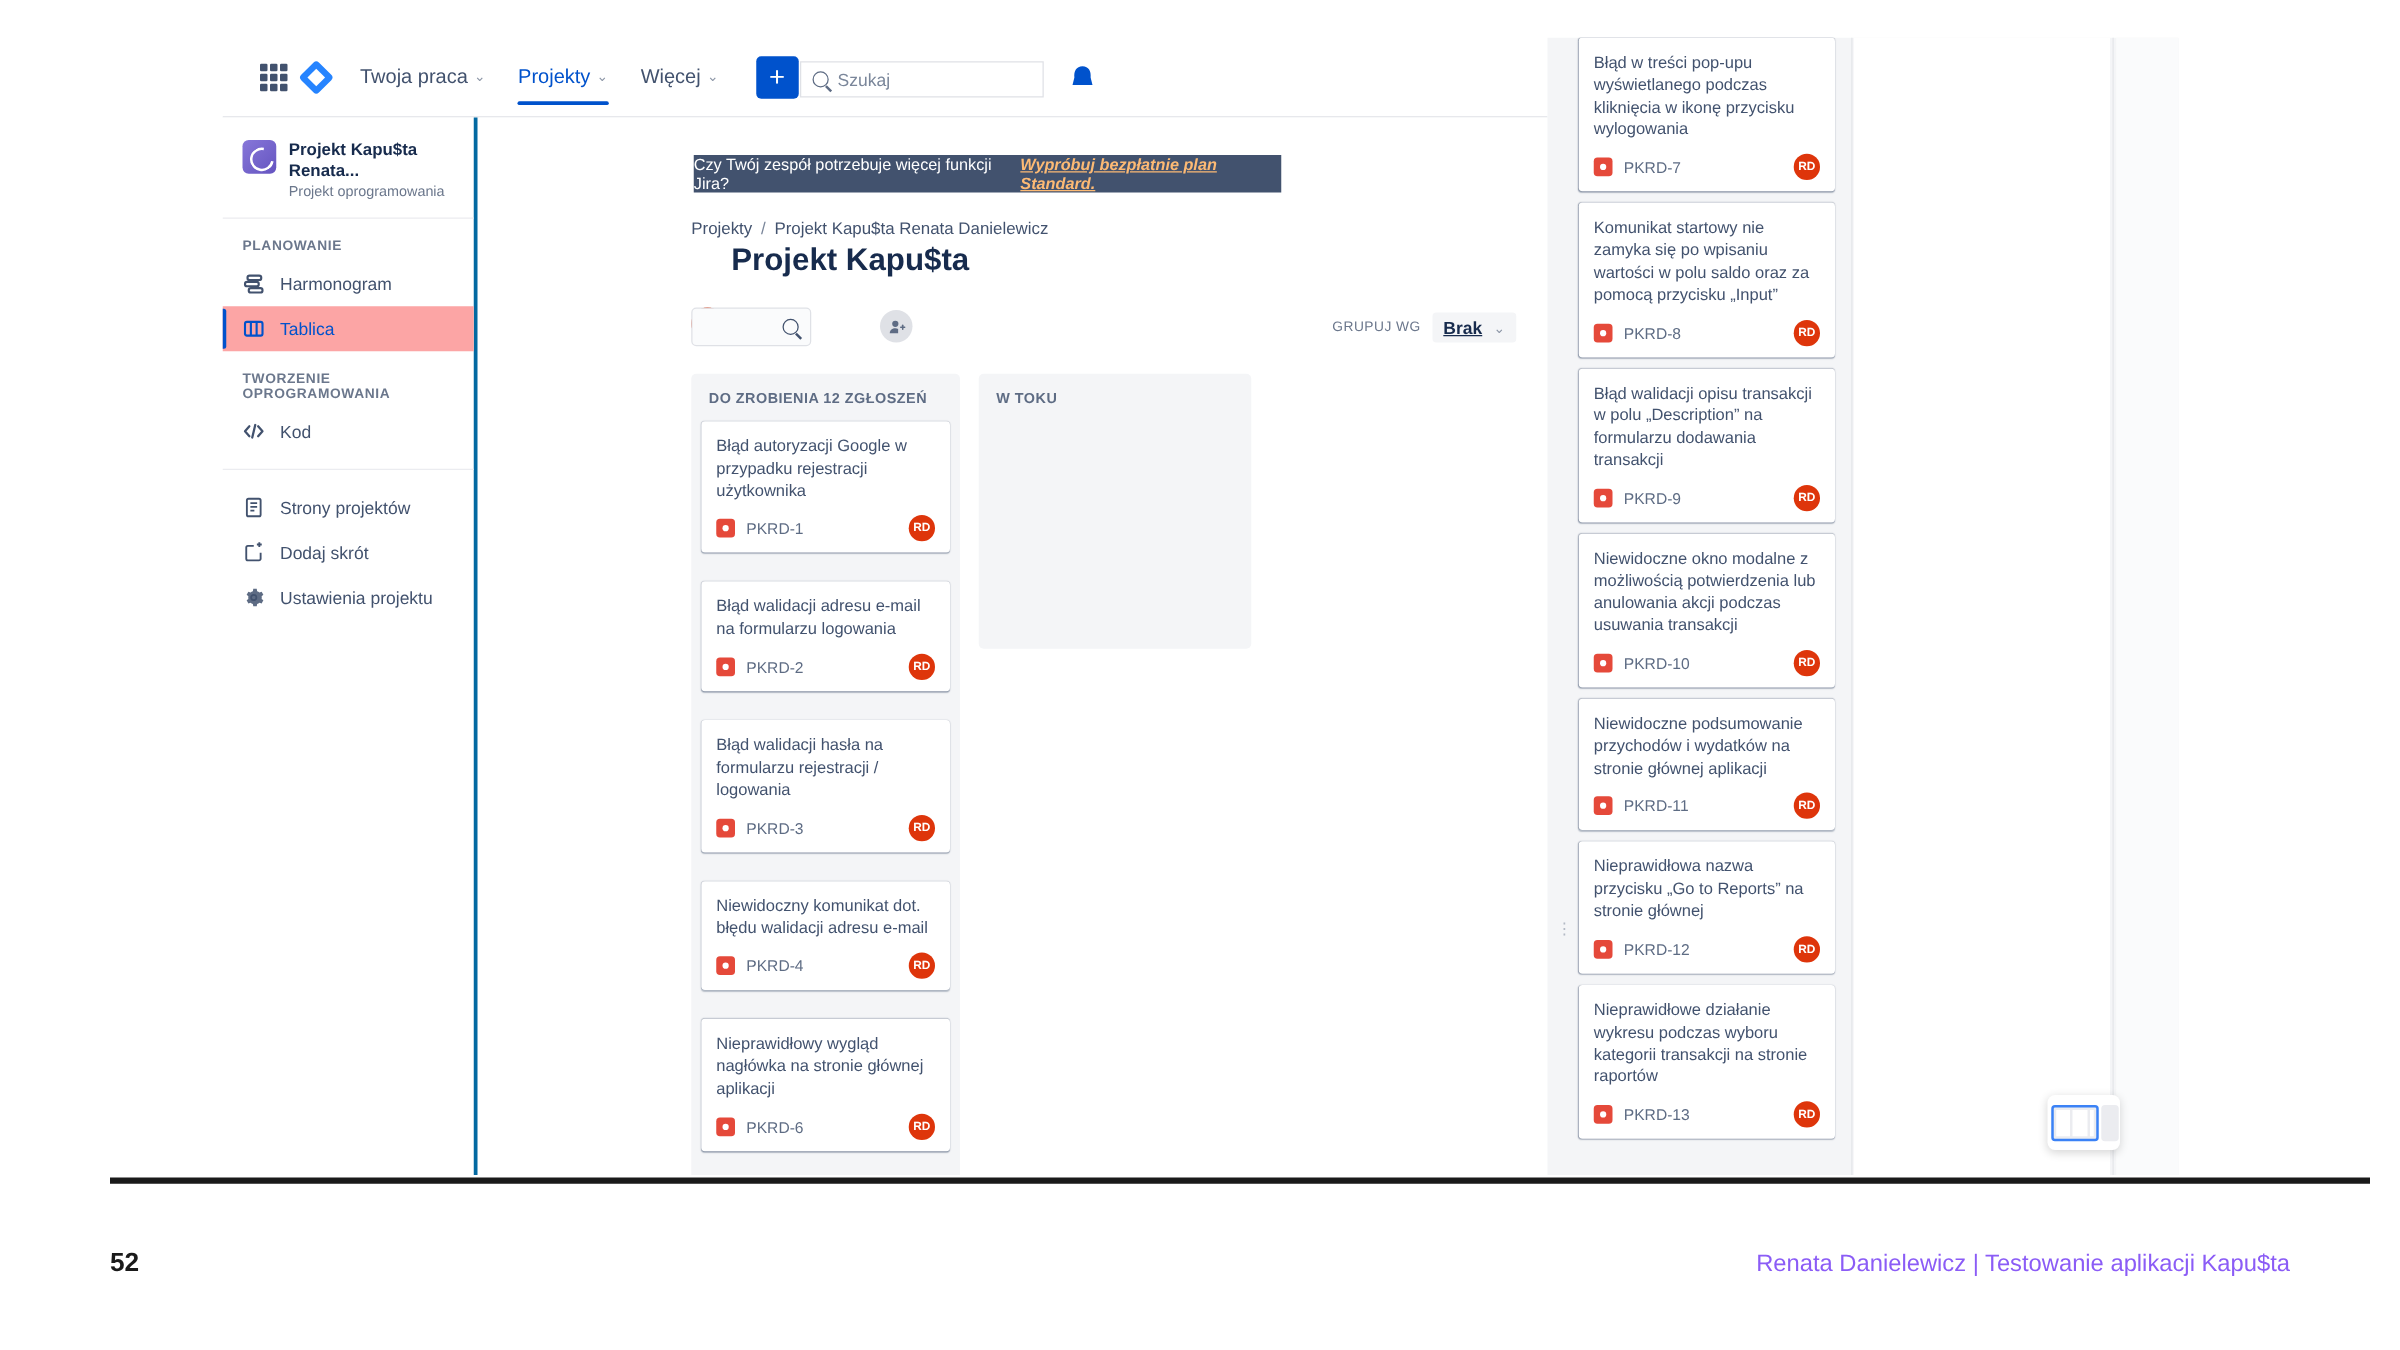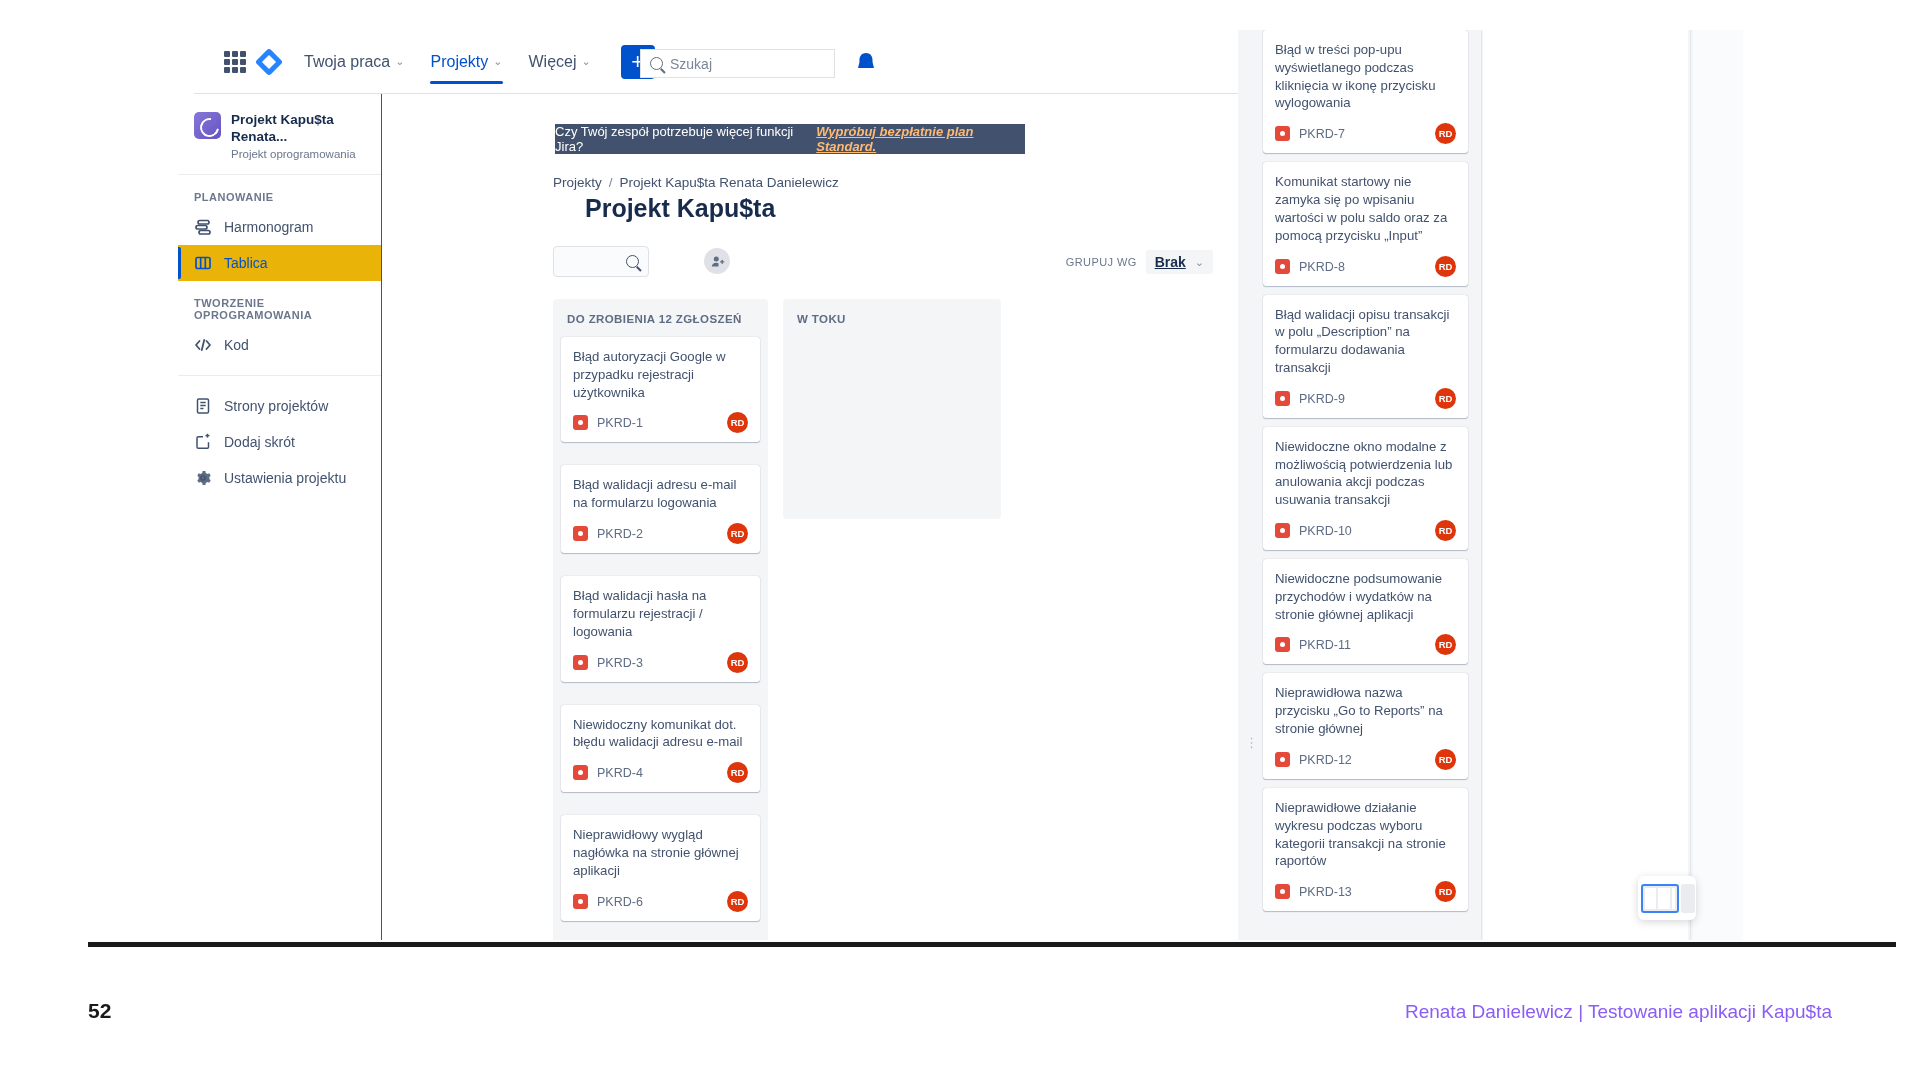--- a/index.html
+++ b/index.html
@@ -14,21 +14,21 @@
   
   .shot {
     position: absolute; left: 178px; top: 30px;
     width: 1565px; height: 910px;
     background: #ffffff;
     overflow: hidden;
   }
 
   
   .topnav {
-    position: absolute; left: 16px; top: 0; width: 1060px; height: 64px;
+    position: absolute; left: 0; top: 0; width: 1060px; height: 64px;
     background: #fff; border-bottom: 1px solid #dfe1e6;
     display: flex; align-items: center; padding: 0 14px;
   }
   .grid-icon { width: 22px; height: 22px; display: grid;
     grid-template-columns: repeat(3,1fr); grid-template-rows: repeat(3,1fr);
     gap: 2px; margin: 0 10px 0 16px; }
   .grid-icon i { background: #42526e; border-radius: 1px; display: block; }
   .jira-logo { width: 26px; height: 26px; margin-right: 22px; position: relative; }
   .jira-logo .dia { position: absolute; left: 3px; top: 3px; width: 20px; height: 20px;
     background: #2684ff; transform: rotate(45deg); border-radius: 3px; }
@@ -48,34 +48,34 @@
     display: flex; align-items: center; padding: 0 9px; gap: 7px; }
   .searchbox .mag { width: 13px; height: 13px; border: 1.6px solid #5e6c84;
     border-radius: 50%; position: relative; flex: none; }
   .searchbox .mag::after { content:""; position:absolute; right:-4px; bottom:-3px;
     width: 6px; height: 1.6px; background: #5e6c84; transform: rotate(45deg); }
   .searchbox span { font-size: 14px; color: #7a869a; }
   .bellicon { position: absolute; left: 678px; top: 22px; width: 20px; height: 22px; }
 
   
   .sidebar { position: absolute; left: 0; top: 64px; width: 204px; height: 846px;
-    background: #fff; border-right: 1px solid #0369a1; }
+    background: #fff; border-right: 3px solid #0369a1; }
   .proj-head { display: flex; align-items: flex-start; gap: 10px; padding: 18px 12px 14px 16px;
     border-bottom: 1px solid #ebecf0; }
   .proj-avatar { width: 27px; height: 27px; border-radius: 5px; flex: none;
     background: linear-gradient(135deg,#8777d9,#6554c0); position: relative; }
   .proj-avatar::after { content:""; position:absolute; left:6px; top:6px; width:15px; height:15px;
     border: 2.5px solid #fff; border-radius: 50%; border-right-color: transparent; transform: rotate(-35deg); }
   .proj-name { font-size: 13.5px; font-weight: bold; color: #172b4d; line-height: 1.25; }
   .proj-sub { font-size: 11.5px; color: #6b778c; margin-top: 2px; }
   .sect-label { font-size: 11px; font-weight: bold; color: #6b778c;
     letter-spacing: .5px; padding: 16px 16px 6px 16px; }
   .side-item { display: flex; align-items: center; gap: 12px; height: 36px;
     padding: 0 16px; font-size: 14px; color: #42526e; position: relative; }
-  .side-item.sel { background: #eab308; color: #0052cc; }
+  .side-item.sel { background: #fca5a5; color: #0052cc; }
   .side-item.sel::before { content:""; position:absolute; left:0; top:2px; bottom:2px;
     width: 3px; background: #0052cc; border-radius: 0 2px 2px 0; }
   .side-ico { width: 18px; height: 18px; flex: none; display:flex; align-items:center; justify-content:center; }
   .side-div { height: 1px; background: #ebecf0; margin: 12px 0; }
 
   
   .board { position: absolute; left: 205px; top: 64px; width: 855px; height: 846px; background: #fff; }
   .banner { position: absolute; left: 172px; top: 30px; width: 470px; height: 30px;
     background: #42526e; display: flex; align-items: center; justify-content: center;
     gap: 6px; }

